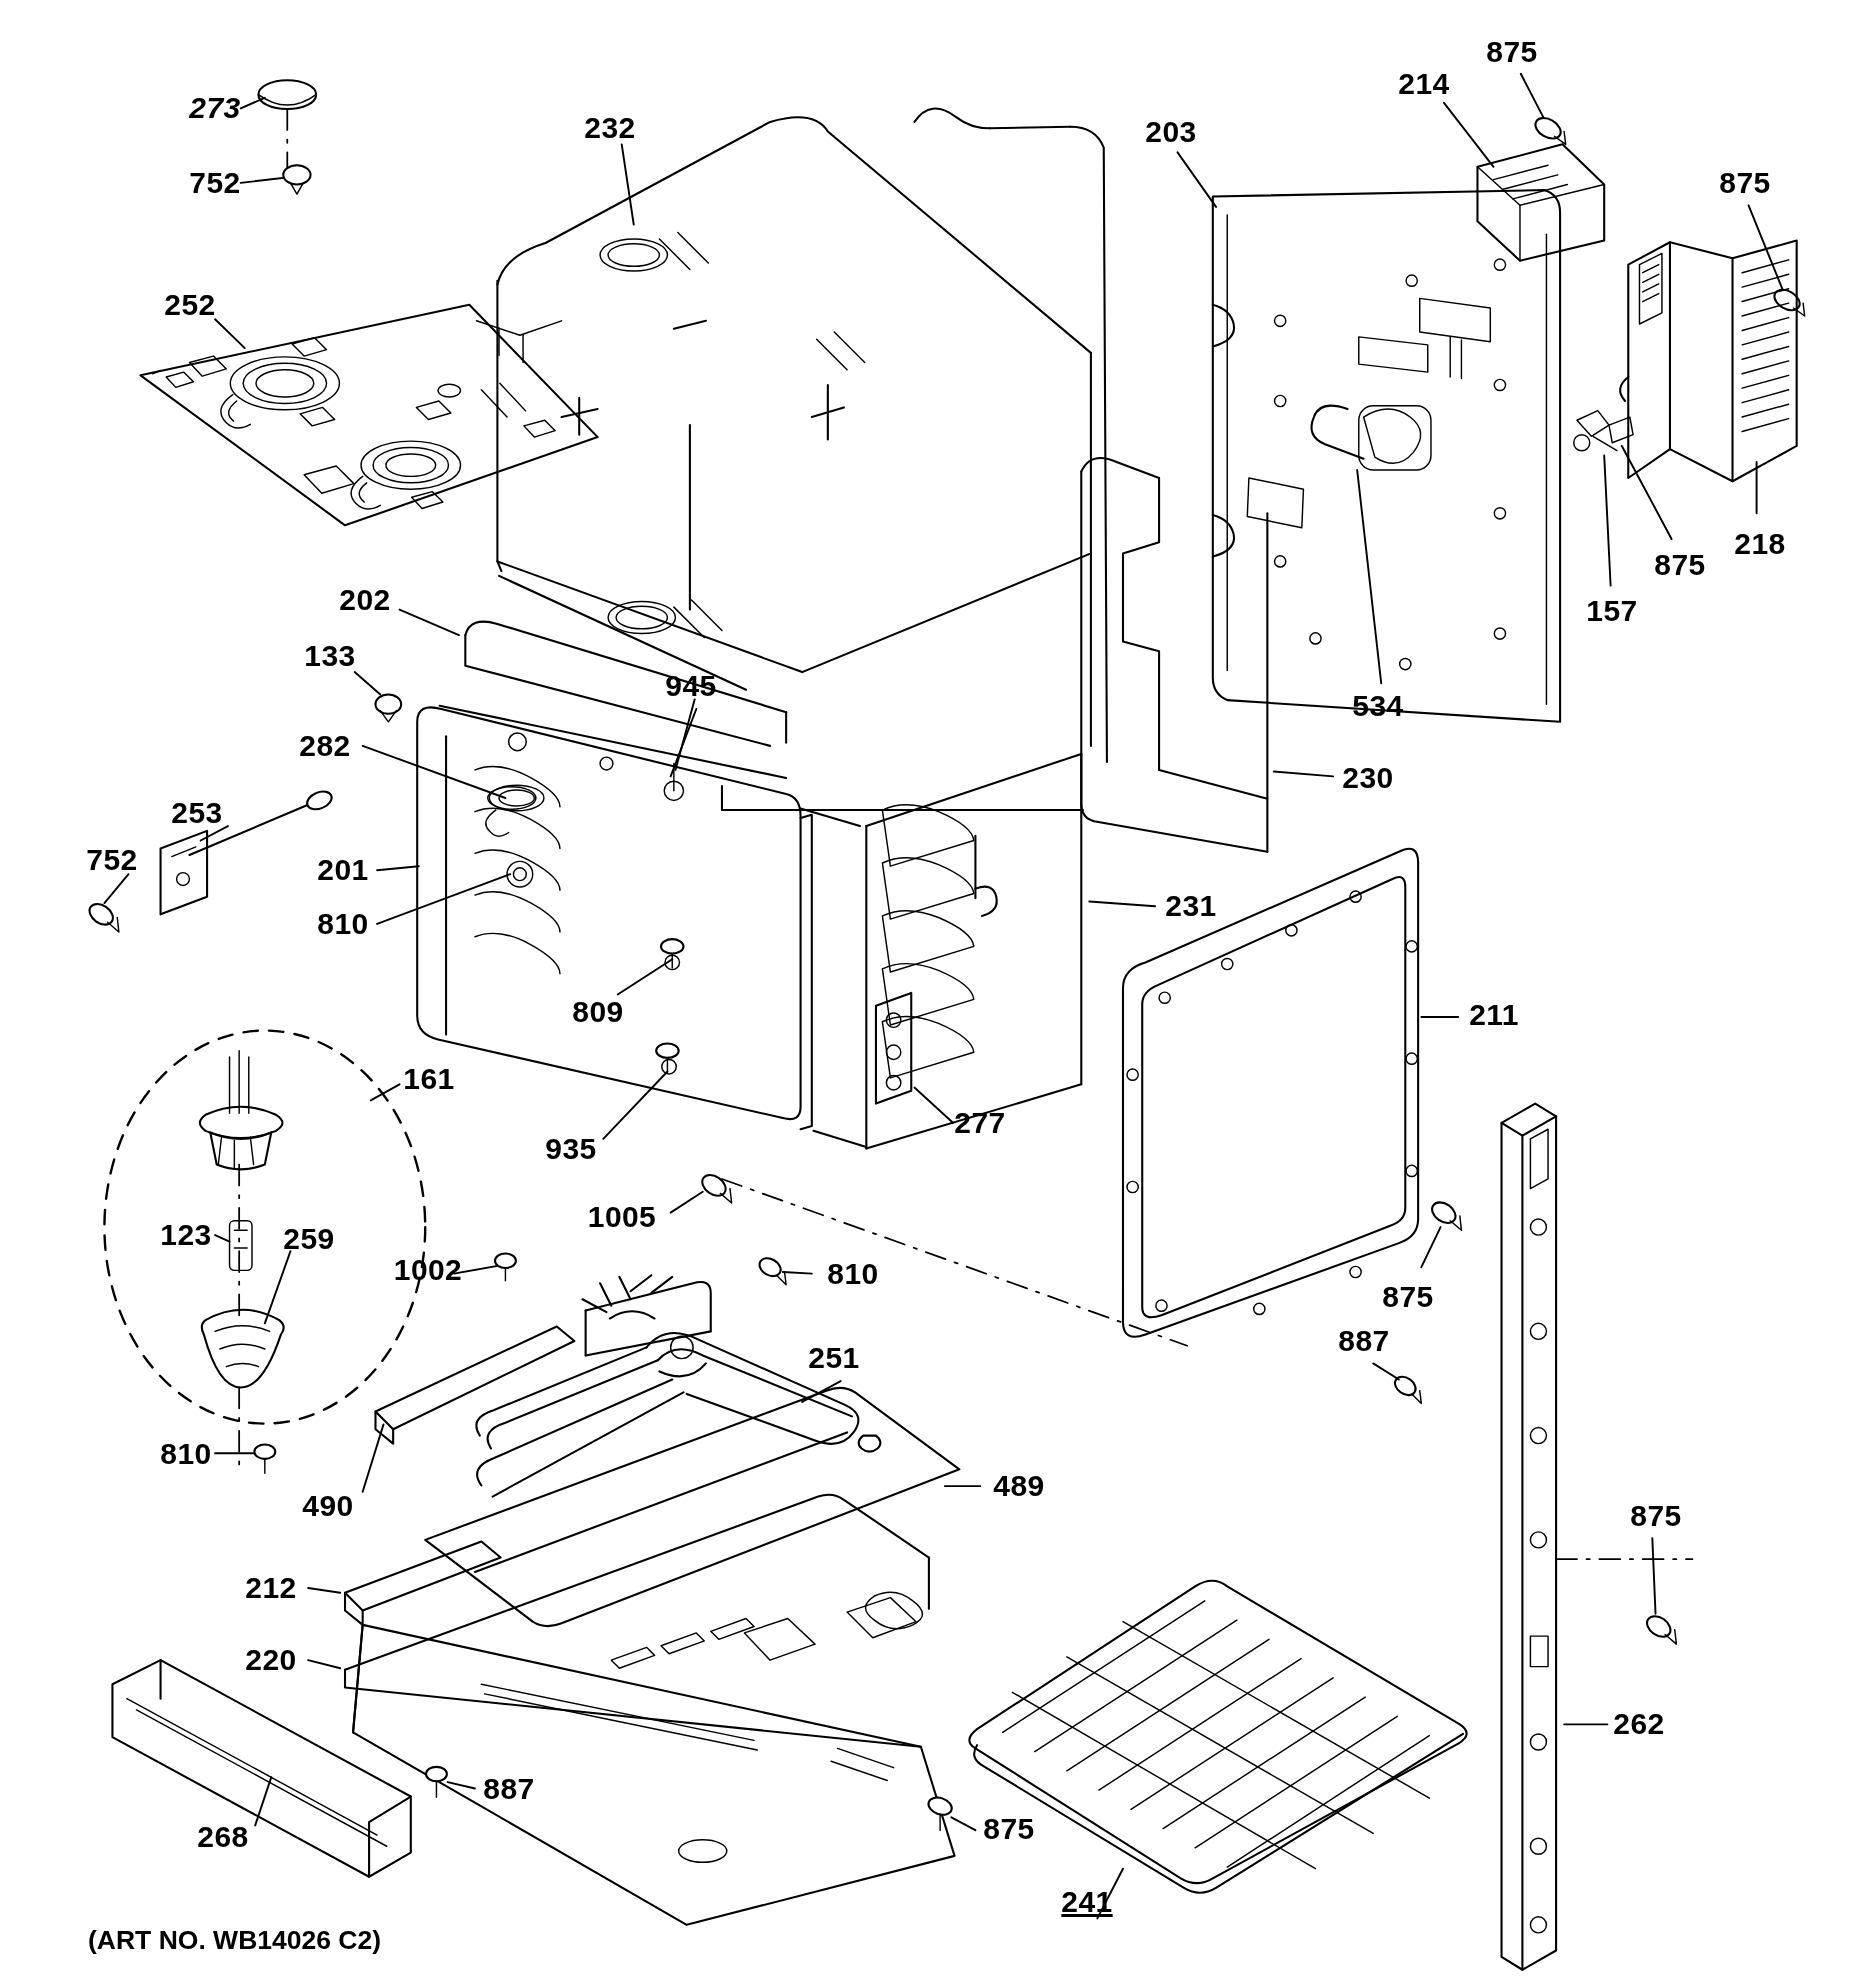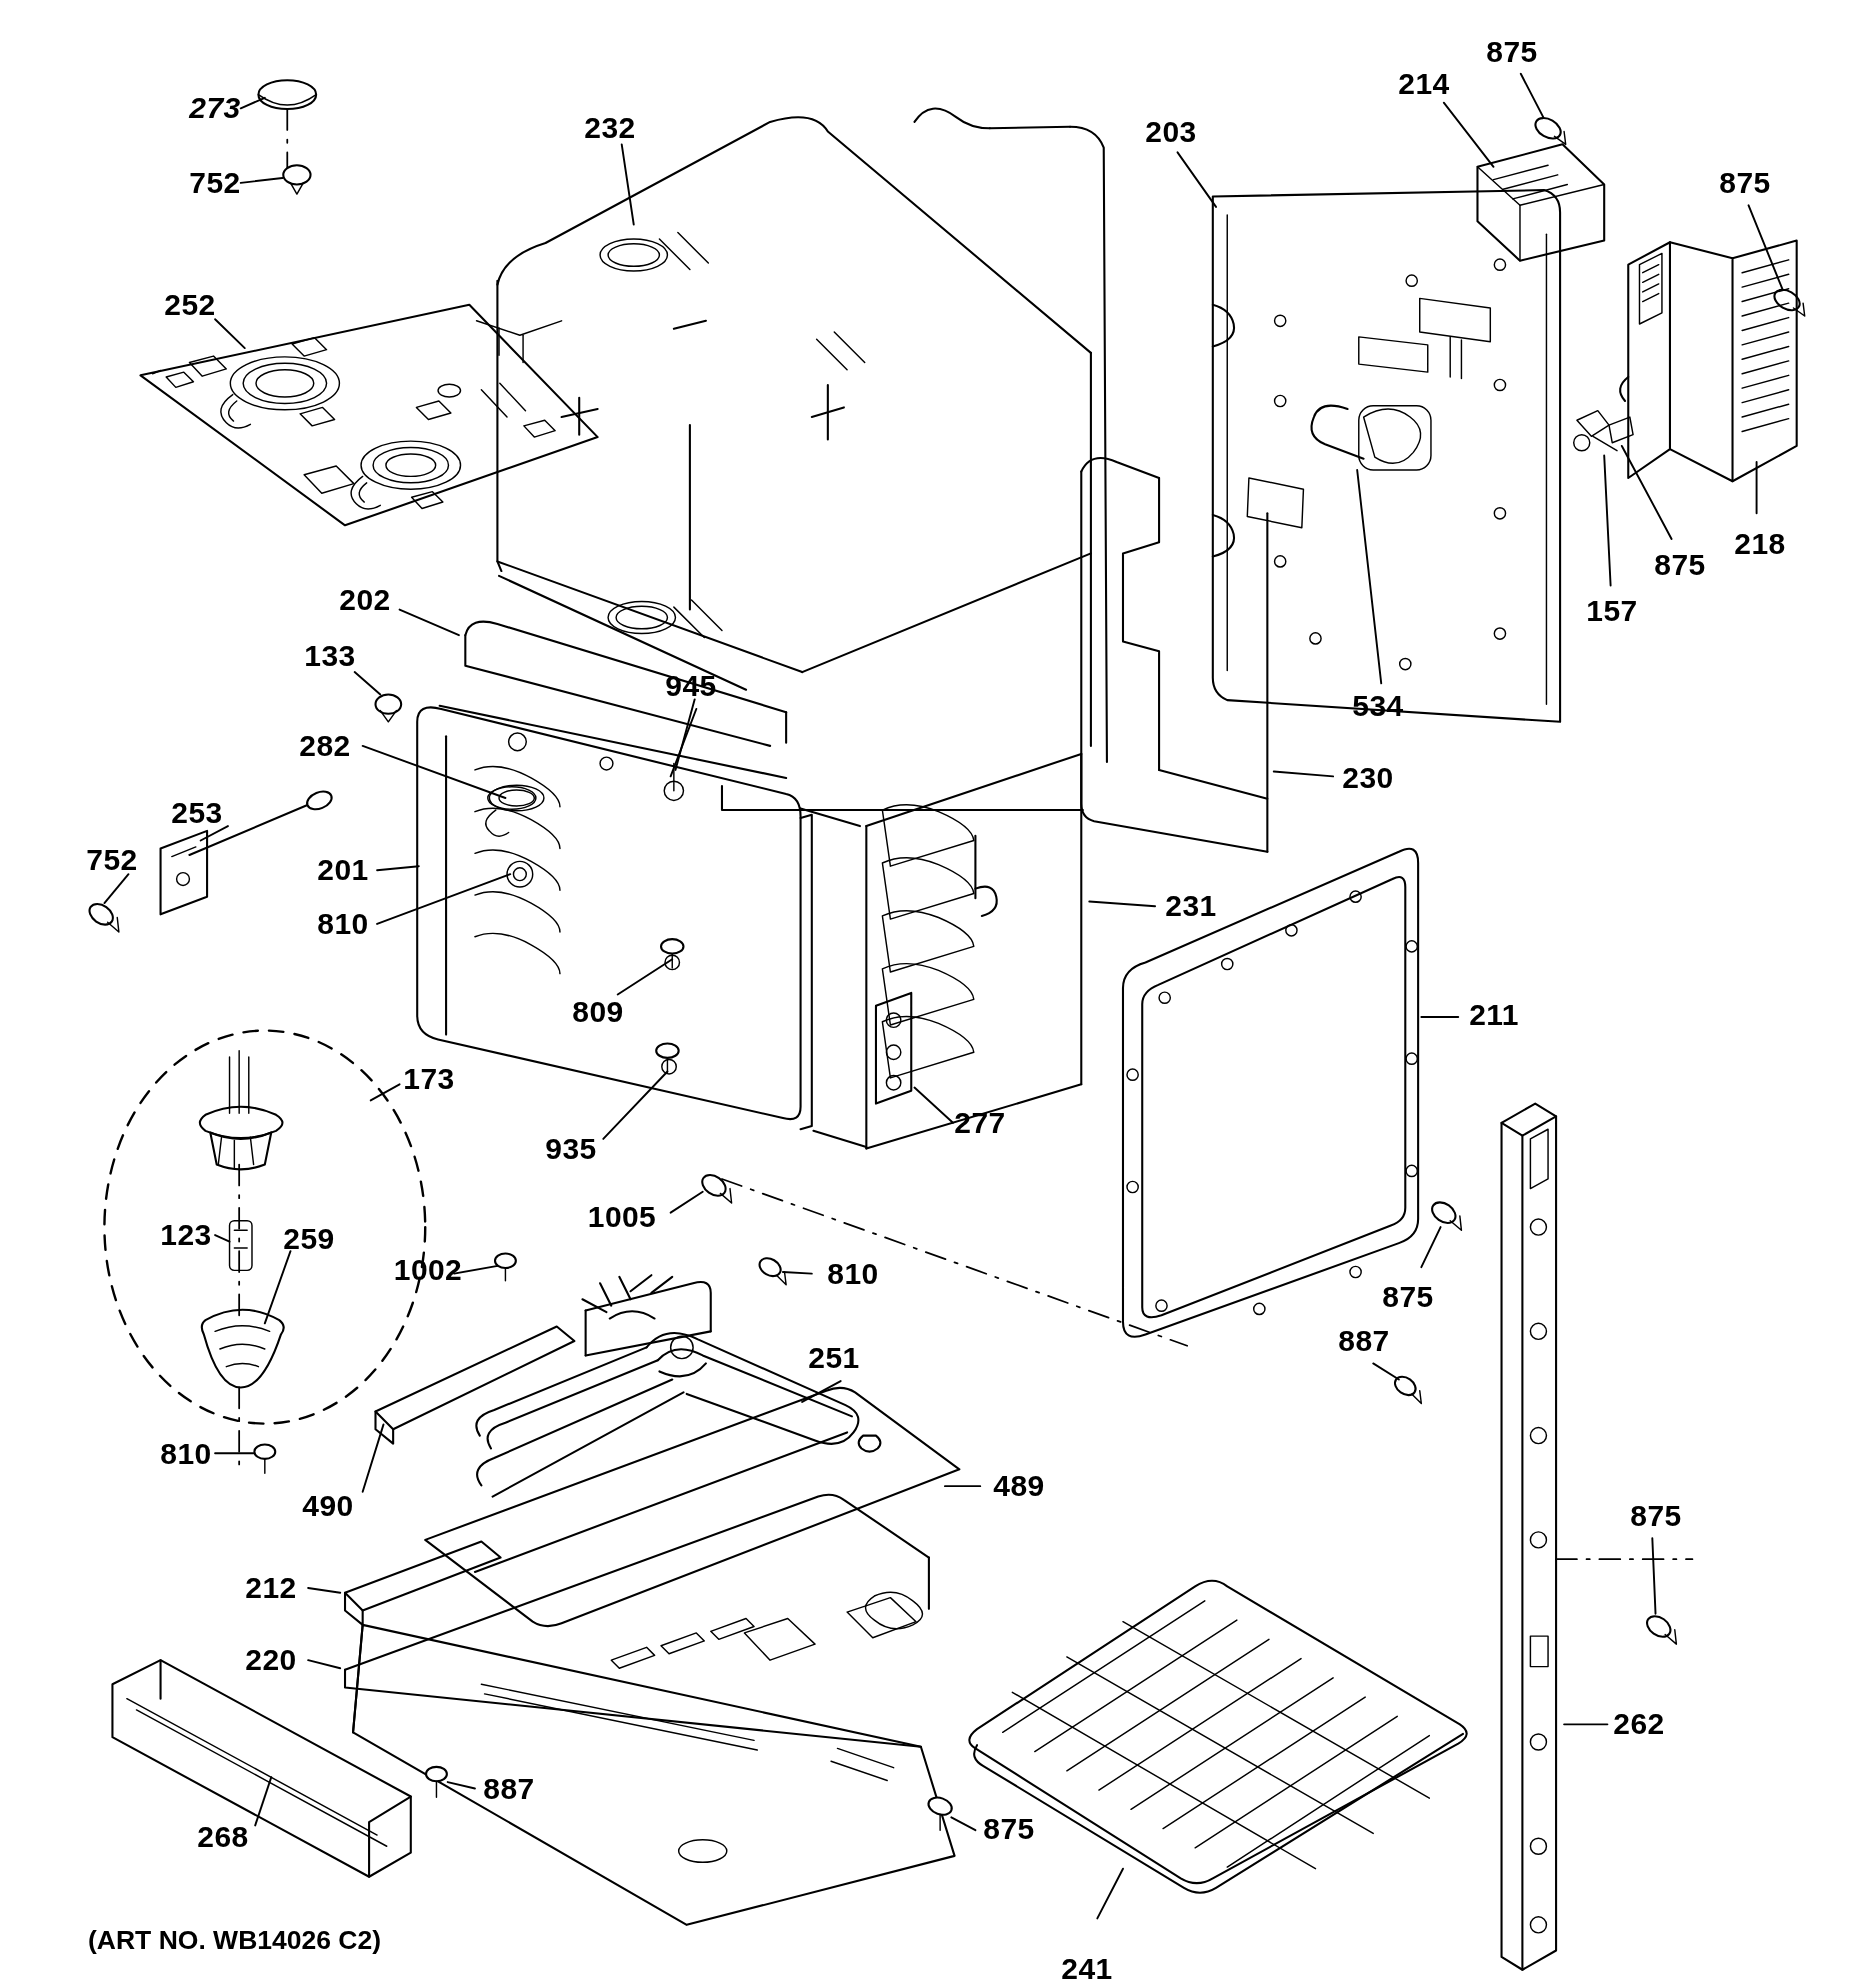--- a/index.html
+++ b/index.html
@@ -583,37 +583,37 @@
   <div class="callout" style="left:197px; top:813px;">253</div>
   <div class="callout" style="left:112px; top:860px;">752</div>
   <div class="callout" style="left:343px; top:870px;">201</div>
   <div class="callout" style="left:343px; top:924px;">810</div>
   <div class="callout" style="left:1368px; top:778px;text-align:center;">230</div>
   <div class="callout" style="left:1191px; top:906px;">231</div>
   <div class="callout" style="left:598px; top:1012px;">809</div>
   <div class="callout" style="left:571px; top:1149px;">935</div>
   <div class="callout" style="left:980px; top:1123px;">277</div>
   <div class="callout" style="left:1494px; top:1015px;">211</div>
-  <div class="callout" style="left:429px; top:1079px;">173</div>
+  <div class="callout" style="left:429px; top:1079px;">161</div>
   <div class="callout" style="left:186px; top:1235px;">123</div>
   <div class="callout" style="left:309px; top:1239px;">259</div>
   <div class="callout" style="left:622px; top:1217px;">1005</div>
   <div class="callout" style="left:1408px; top:1297px;">875</div>
   <div class="callout" style="left:1364px; top:1341px;">887</div>
   <div class="callout" style="left:186px; top:1454px;">810</div>
   <div class="callout" style="left:428px; top:1270px;">1002</div>
   <div class="callout" style="left:853px; top:1274px;">810</div>
   <div class="callout" style="left:834px; top:1358px;">251</div>
   <div class="callout" style="left:328px; top:1506px;">490</div>
   <div class="callout" style="left:1019px; top:1486px;">489</div>
   <div class="callout" style="left:1656px; top:1516px;">875</div>
   <div class="callout" style="left:271px; top:1588px;">212</div>
   <div class="callout" style="left:271px; top:1660px;">220</div>
   <div class="callout" style="left:1639px; top:1724px;">262</div>
   <div class="callout" style="left:509px; top:1789px;">887</div>
   <div class="callout" style="left:1009px; top:1829px;">875</div>
   <div class="callout" style="left:223px; top:1837px;">268</div>
-  <div class="callout" style="left:1087px; top:1969px;">241</div>
+  <div class="callout" style="left:1087px; top:1902px;text-decoration:underline;">241</div>
 
   <div class="artno" style="left:88px; top:1925px;">(ART NO. WB14026 C2)</div>
 
 </div>
 
 
 </body></html>

